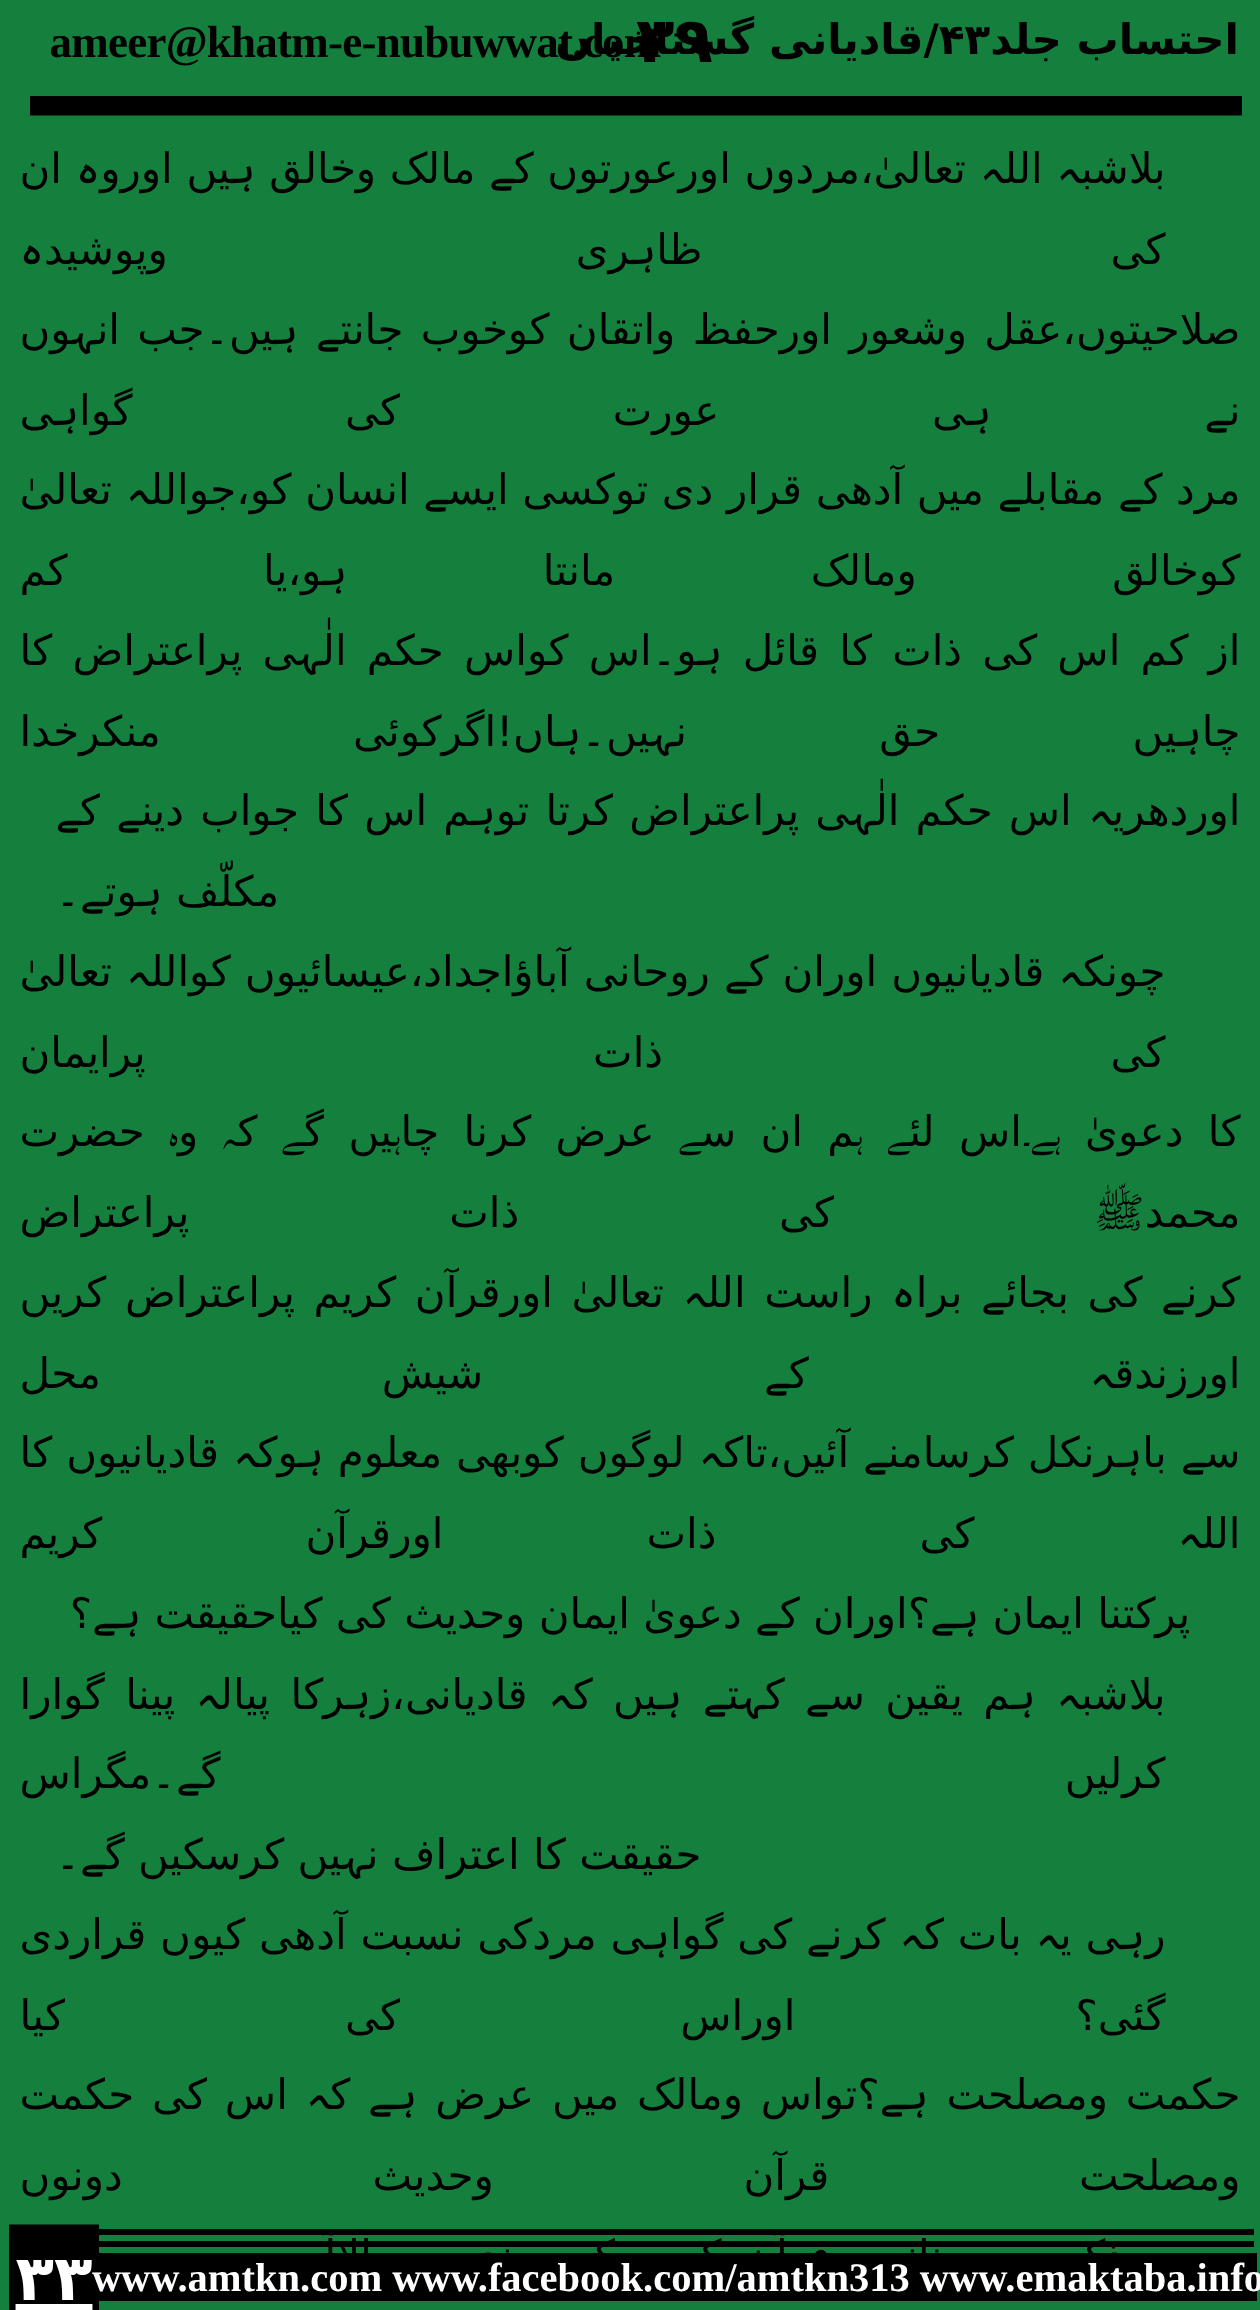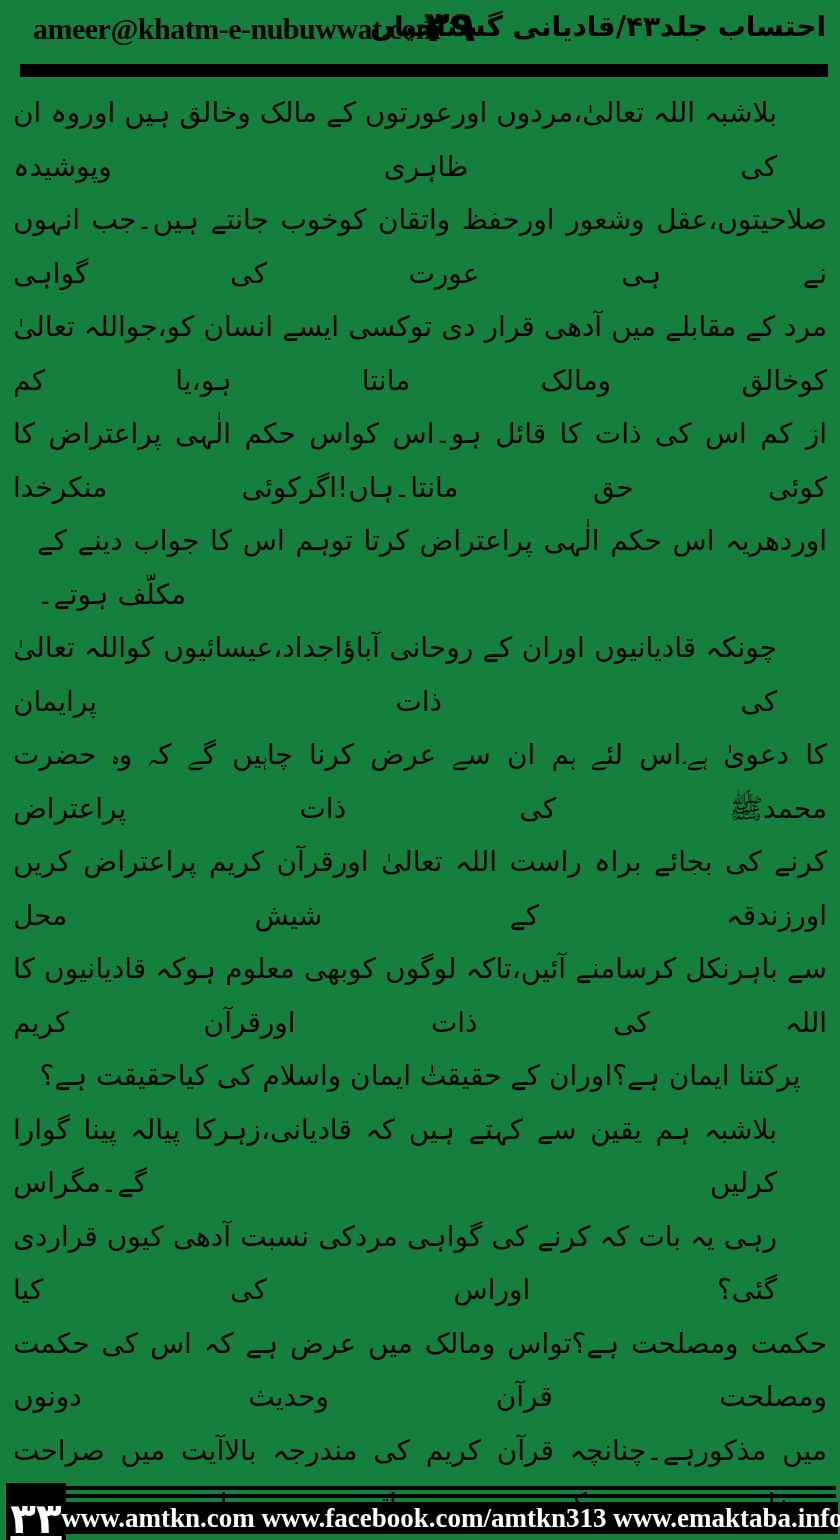--- a/index.html
+++ b/index.html
@@ -71,28 +71,29 @@
 
   <div class="hdr-email">ameer@khatm-e-nubuwwat.com</div>
   <div class="hdr-pagenum">۳۹</div>
   <div class="hdr-title">احتساب جلد۴۳/قادیانی گستاخیاں</div>
   <div class="hdr-rule"></div>
 
   <div class="body-text">
       <div class="bline a-j ind"><span>بلاشبہ اللہ تعالیٰ،مردوں اورعورتوں کے مالک وخالق ہیں اوروہ ان کی ظاہری وپوشیدہ</span></div>
       <div class="bline a-j"><span>صلاحیتوں،عقل وشعور اورحفظ واتقان کوخوب جانتے ہیں۔جب انہوں نے ہی عورت کی گواہی</span></div>
       <div class="bline a-j"><span>مرد کے مقابلے میں آدھی قرار دی توکسی ایسے انسان کو،جواللہ تعالیٰ کوخالق ومالک مانتا ہو،یا کم</span></div>
-      <div class="bline a-j"><span>از کم اس کی ذات کا قائل ہو۔اس کواس حکم الٰہی پراعتراض کا کوئی حق مانتا۔ہاں!اگرکوئی منکرخدا</span></div>
+      <div class="bline a-j"><span>از کم اس کی ذات کا قائل ہو۔اس کواس حکم الٰہی پراعتراض کا چاہیں حق نہیں۔ہاں!اگرکوئی منکرخدا</span></div>
       <div class="bline a-l"><span>اوردھریہ اس حکم الٰہی پراعتراض کرتا توہم اس کا جواب دینے کے مکلّف ہوتے۔</span></div>
       <div class="bline a-j ind"><span>چونکہ قادیانیوں اوران کے روحانی آباؤاجداد،عیسائیوں کواللہ تعالیٰ کی ذات پرایمان</span></div>
       <div class="bline a-j"><span>کا دعویٰ ہے۔اس لئے ہم ان سے عرض کرنا چاہیں گے کہ وہ حضرت محمدﷺ کی ذات پراعتراض</span></div>
       <div class="bline a-j"><span>کرنے کی بجائے براہ راست اللہ تعالیٰ اورقرآن کریم پراعتراض کریں اورزندقہ کے شیش محل</span></div>
       <div class="bline a-j"><span>سے باہرنکل کرسامنے آئیں،تاکہ لوگوں کوبھی معلوم ہوکہ قادیانیوں کا اللہ کی ذات اورقرآن کریم</span></div>
-      <div class="bline a-c"><span>پرکتنا ایمان ہے؟اوران کے حقیقتٰ ایمان واسلام کی کیاحقیقت ہے؟</span></div>
+      <div class="bline a-c"><span>پرکتنا ایمان ہے؟اوران کے دعویٰ ایمان وحدیث کی کیاحقیقت ہے؟</span></div>
       <div class="bline a-j ind"><span>بلاشبہ ہم یقین سے کہتے ہیں کہ قادیانی،زہرکا پیالہ پینا گوارا کرلیں گے۔مگراس</span></div>
+      <div class="bline a-l"><span>حقیقت کا اعتراف نہیں کرسکیں گے۔</span></div>
       <div class="bline a-j ind"><span>رہی یہ بات کہ کرنے کی گواہی مردکی نسبت آدھی کیوں قراردی گئی؟ اوراس کی کیا</span></div>
       <div class="bline a-j"><span>حکمت ومصلحت ہے؟تواس ومالک میں عرض ہے کہ اس کی حکمت ومصلحت قرآن وحدیث دونوں</span></div>
       <div class="bline a-j"><span>میں مذکورہے۔چنانچہ قرآن کریم کی مندرجہ بالاآیت میں صراحت ووضاحت کے ساتھ اس کی</span></div>
     </div>
 
   <div class="ftr-box">
     <span>۳۳</span>
   </div>
   <div class="ftr-line ftr-line1"></div>
   <div class="ftr-line ftr-line2"></div>

